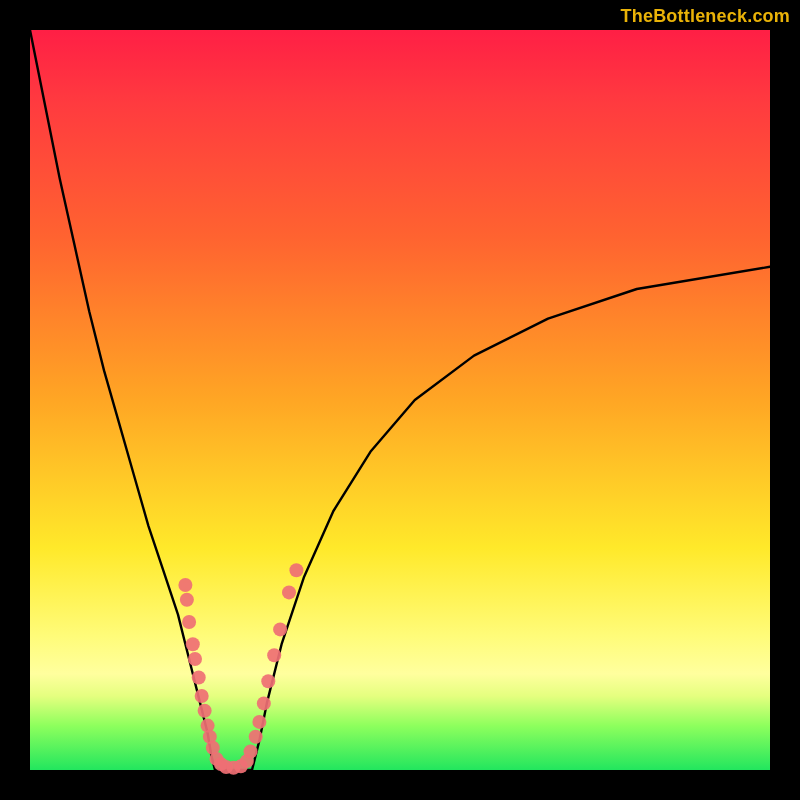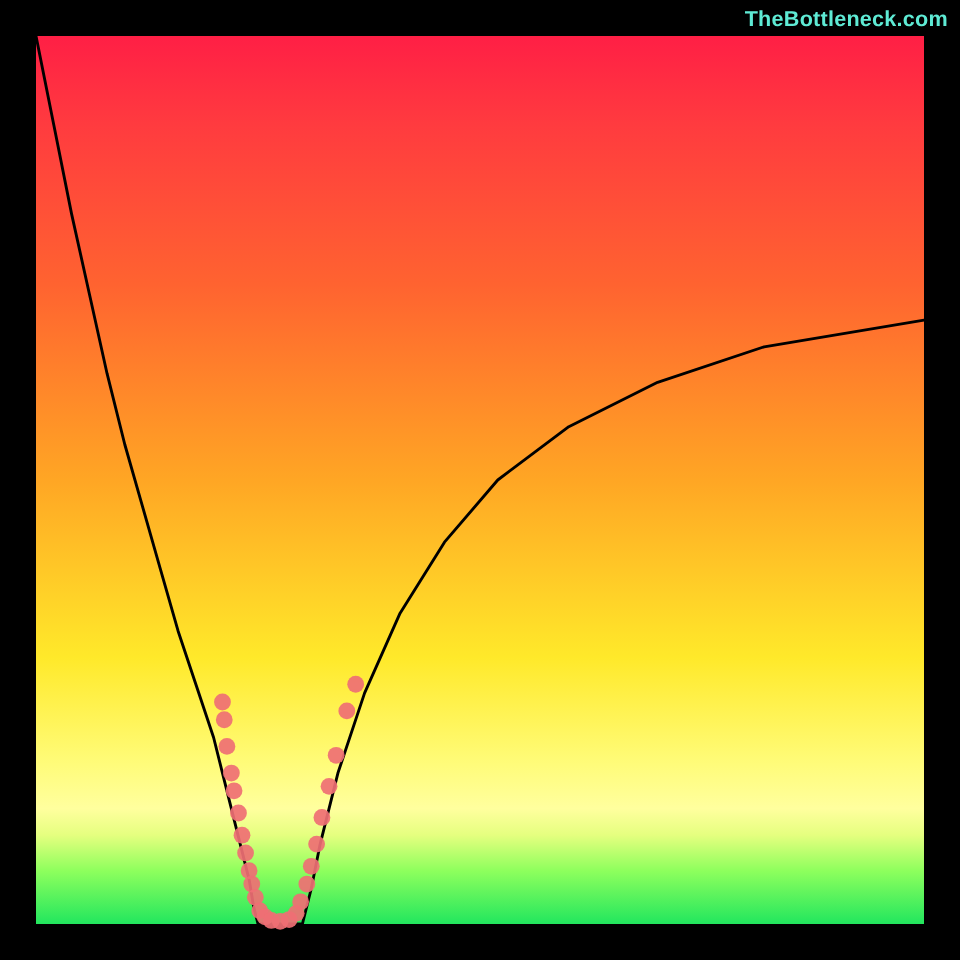--- a/index.html
+++ b/index.html
@@ -35,21 +35,21 @@
       #ffff9e 87%,
       #e5ff7f 90%,
       #8eff5d 94%,
       #22e65e 100%
     );
   }
   .watermark {
     position: absolute;
     top: 6px;
     right: 10px;
-    color: #5eead4;
+    color: #eab308;
     font-size: 18px;
     font-weight: 600;
     letter-spacing: 0.2px;
     user-select: none;
   }
   svg.curves {
     position: absolute;
     left: 0;
     top: 0;
     width: 100%;

